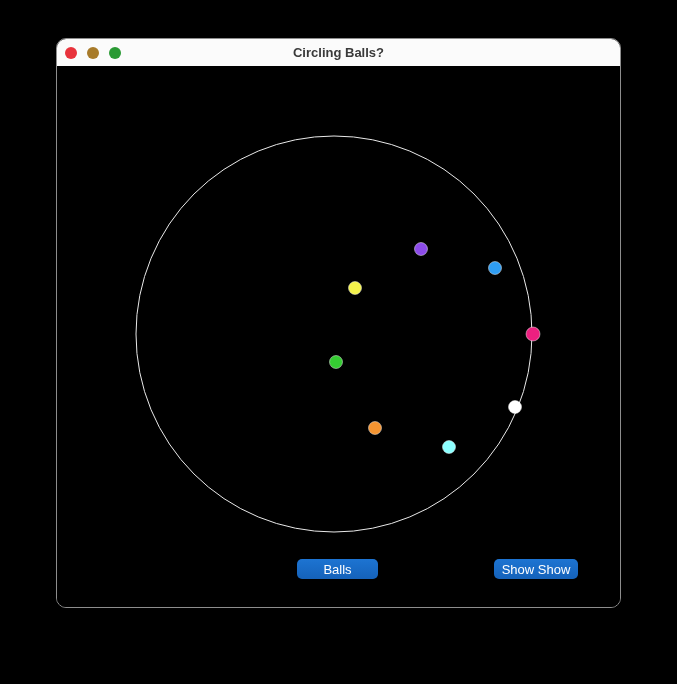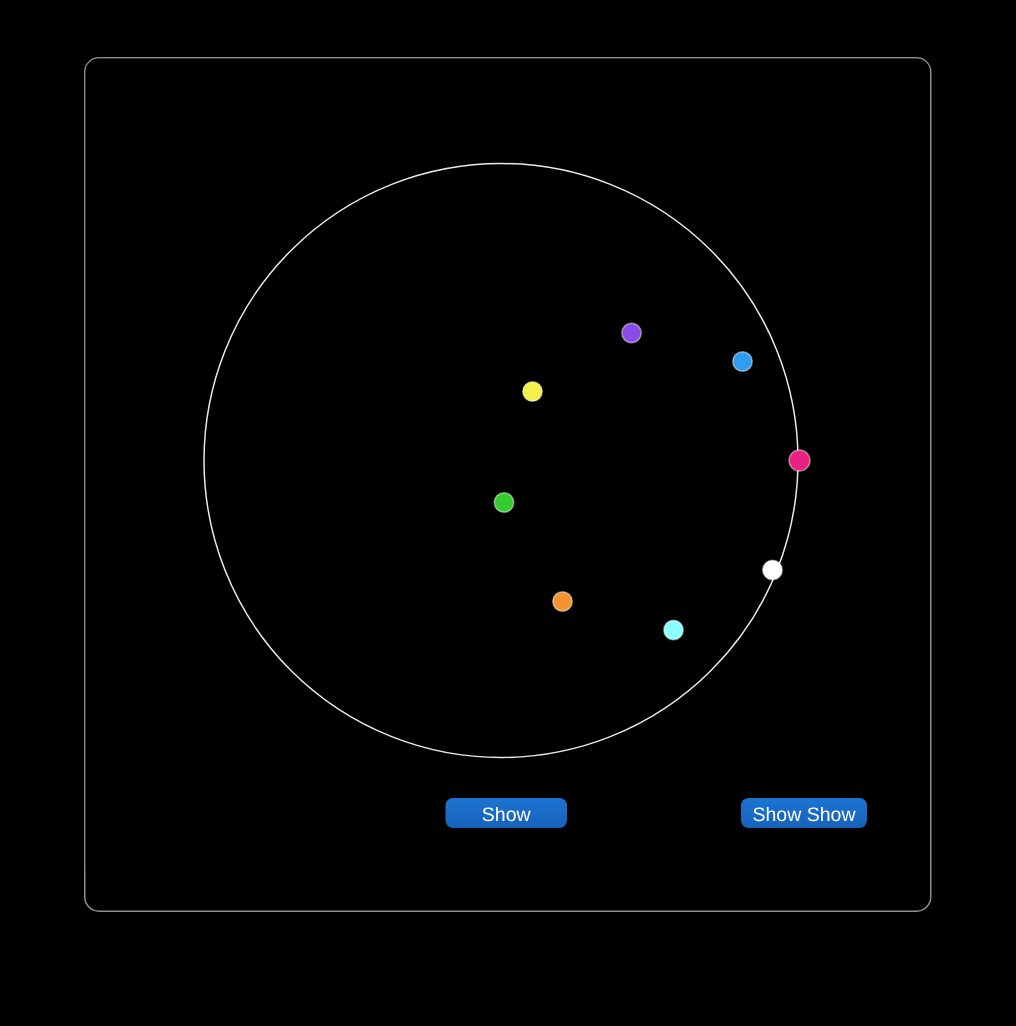--- a/index.html
+++ b/index.html
@@ -93,31 +93,39 @@
   }
   .btn.start { left: 240px; top: 493px; width: 81px; }
   .btn.showlines { left: 437px; top: 493px; width: 84px; }
 </style>
 </head>
 <body>
 
 <div class="screen">
   <div class="window">
 
+    <div class="titlebar">
+      <div class="traffic-lights">
+        <span class="tl" style="background: rgb(232, 51, 60);"></span>
+        <span class="tl" style="background: rgb(168, 123, 42);"></span>
+        <span class="tl" style="background: rgb(42, 154, 52);"></span>
+      </div>
+      <div class="title">Circling Balls?</div>
+    </div>
 
     <div class="content">
       <svg id="stage" viewBox="0 0 563 541">
           <circle cx="277" cy="268" r="198" fill="none" stroke="#e9e9e9" stroke-width="1"></circle>
           <circle cx="364" cy="183" r="6.5" fill="#8c4be9" stroke="rgba(255,255,255,0.45)" stroke-width="1"></circle>
           <circle cx="438" cy="202" r="6.5" fill="#2f9df2" stroke="rgba(255,255,255,0.45)" stroke-width="1"></circle>
           <circle cx="298" cy="222" r="6.5" fill="#f3f24b" stroke="rgba(255,255,255,0.45)" stroke-width="1"></circle>
           <circle cx="476" cy="268" r="7" fill="#ec2080" stroke="rgba(255,255,255,0.45)" stroke-width="1"></circle>
           <circle cx="279" cy="296" r="6.5" fill="#35cc32" stroke="rgba(255,255,255,0.45)" stroke-width="1"></circle>
           <circle cx="458" cy="341" r="6.5" fill="#ffffff" stroke="rgba(255,255,255,0.45)" stroke-width="1"></circle>
           <circle cx="318" cy="362" r="6.5" fill="#f49431" stroke="rgba(255,255,255,0.45)" stroke-width="1"></circle>
           <circle cx="392" cy="381" r="6.5" fill="#8cffff" stroke="rgba(255,255,255,0.45)" stroke-width="1"></circle>
         </svg>
-      <button class="btn start">Show</button>
+      <button class="btn start">Balls</button>
       <button class="btn showlines">Show Show</button>
     </div>
 
   </div>
 </div>
 
 </body></html>

